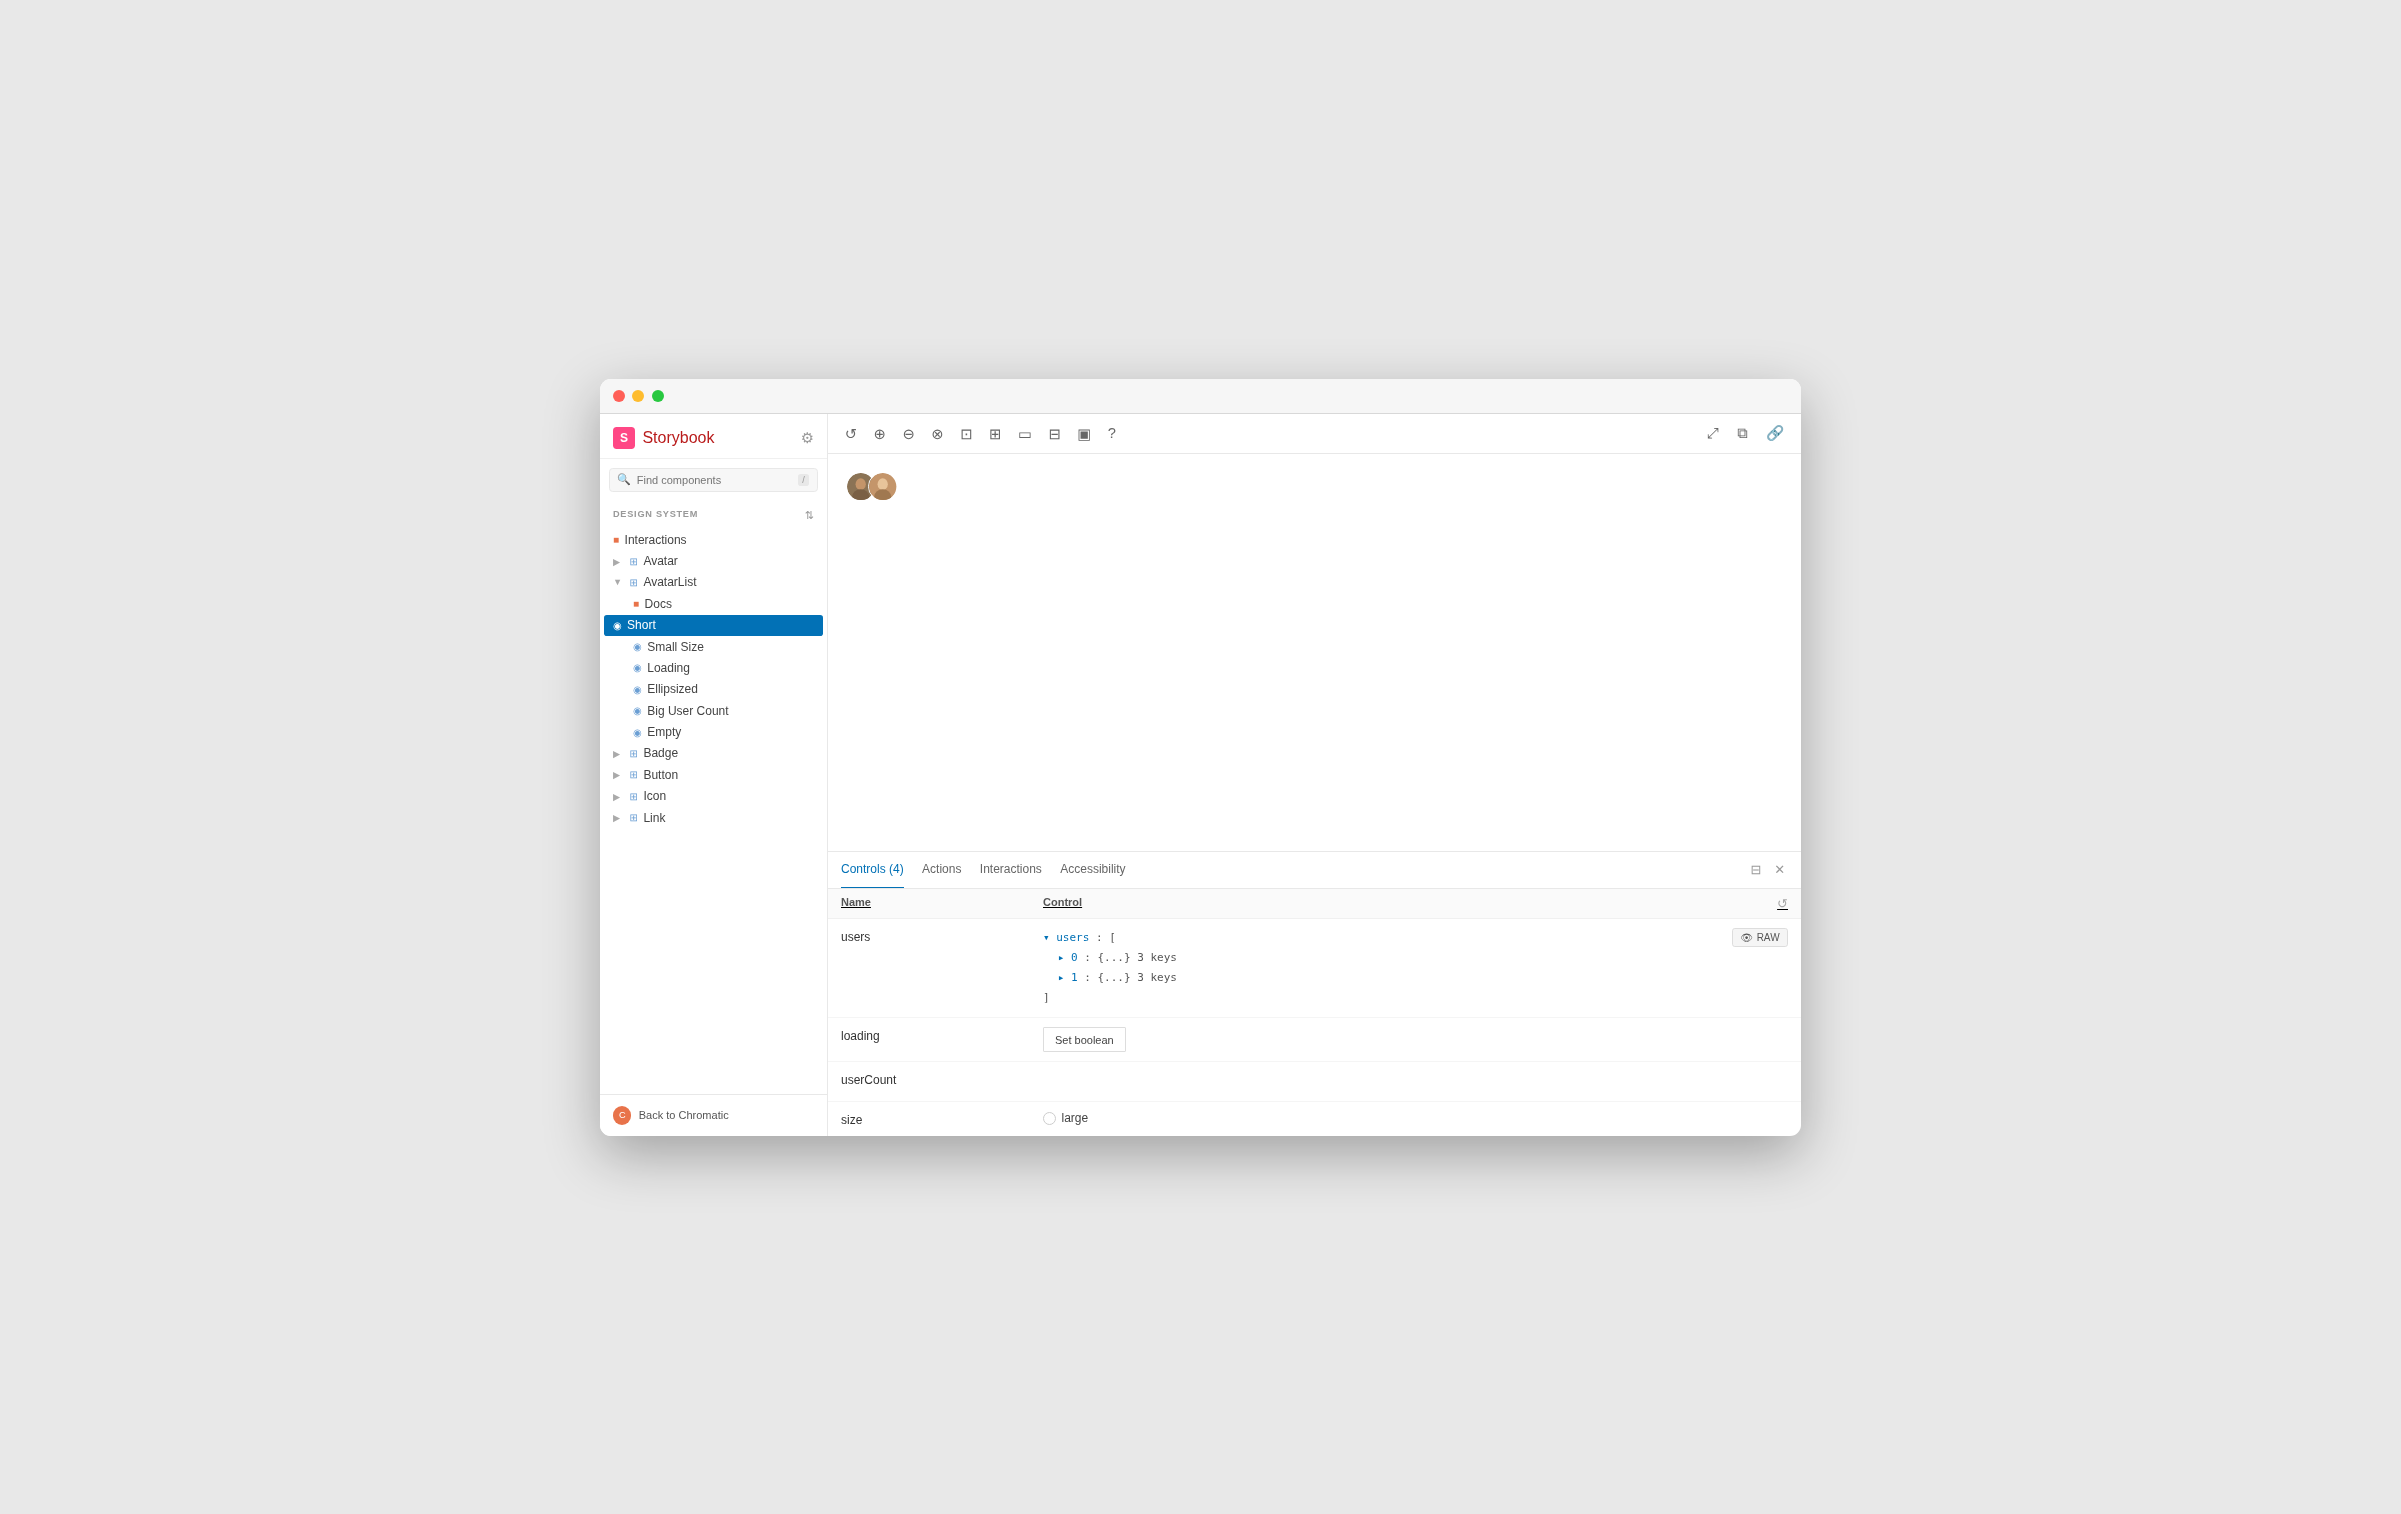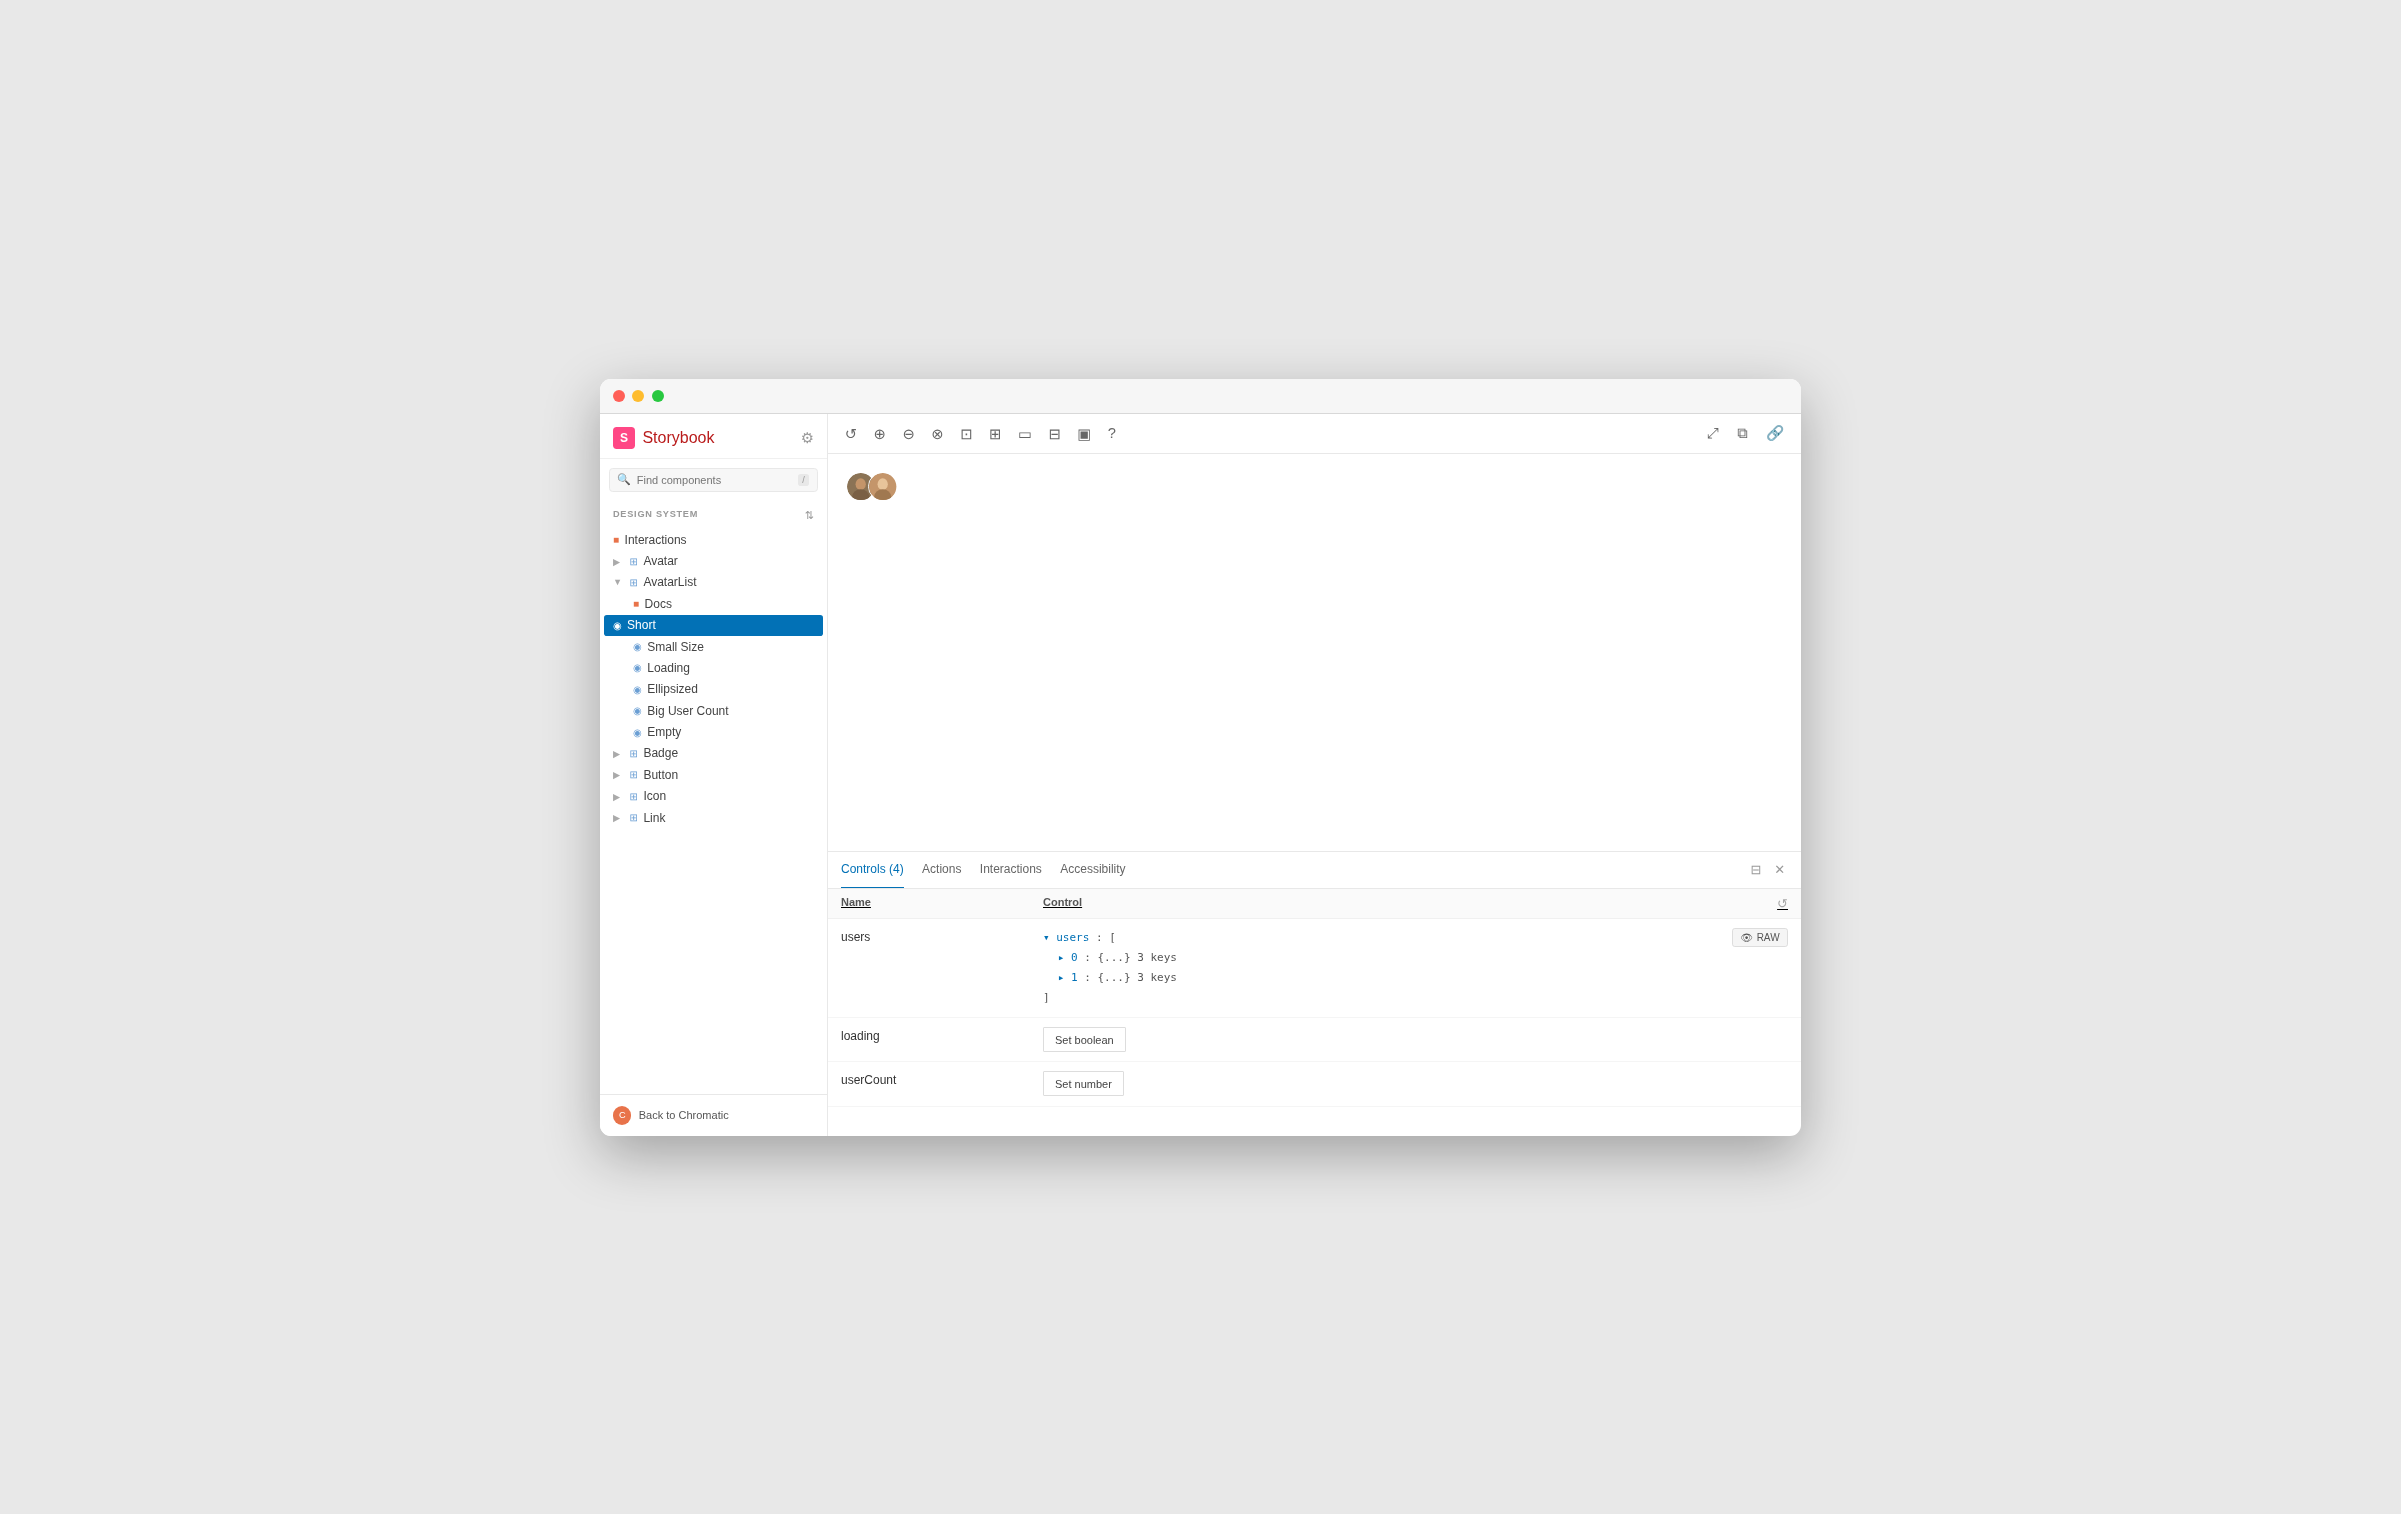--- a/index.html
+++ b/index.html
@@ -590,23 +590,29 @@
 
           <div class="control-row">
             <div class="col-name">loading</div>
             <div class="col-control">
               <button class="set-btn">Set boolean</button>
             </div>
           </div>
 
           <div class="control-row">
             <div class="col-name">userCount</div>
+          </div>
+
+          <div class="control-row">
+            <div class="col-name">size</div>
             <div class="col-control">
-              <button class="set-btn">Set number</button>
+              <div class="radio-option">
+                <div class="radio-circle"></div>
+                <span>large</span>
+              </div>
             </div>
           </div>
-
         </div>
       </div>
     </div>
   </div>
 </div>
 
 
 </body></html>

